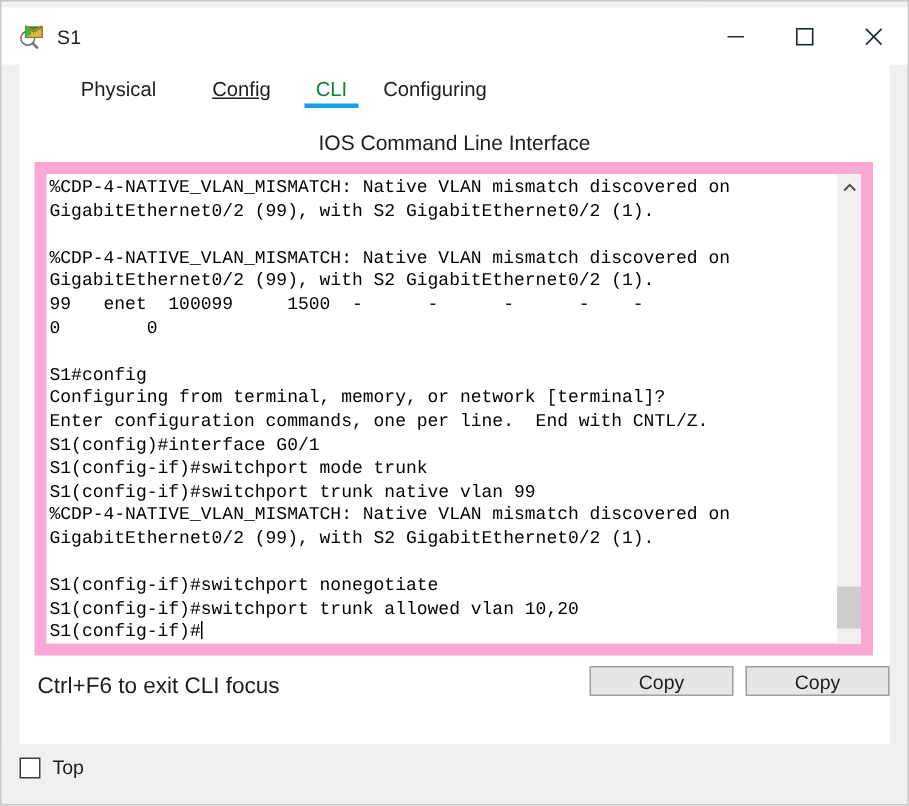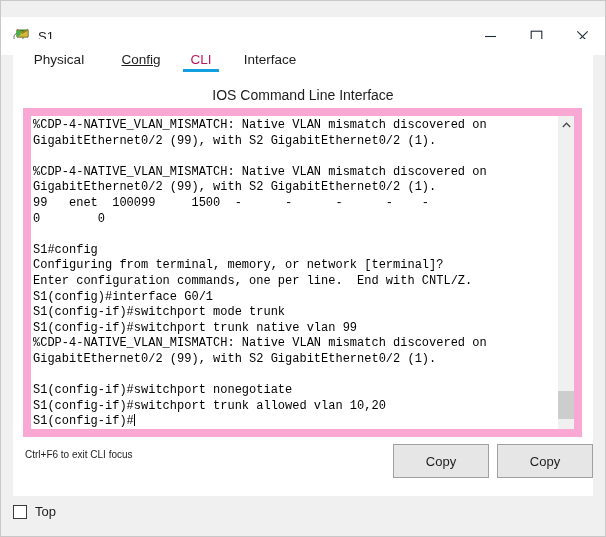--- a/index.html
+++ b/index.html
@@ -23,21 +23,21 @@
     height: 537px;
     background: #f0f0f0;
     border: 1px solid #c8c8c8;
     box-sizing: border-box;
     overflow: hidden;
   }
 
   
   .titlebar {
     position: absolute;
-    left: 0; top: 16px;
+    left: 0; top: 4px;
     width: 604px;
     height: 38px;
     background: #ffffff;
     box-sizing: border-box;
   }
   .title-left {
     position: absolute;
     left: 11px; top: 0;
     height: 38px;
     display: flex;
@@ -84,34 +84,35 @@
     box-sizing: border-box;
   }
 
   
   .tabs {
     position: absolute;
     left: 0; top: 10px;
     height: 34px;
     display: flex;
     align-items: flex-start;
+    padding-left: 20px;
   }
   .tab {
     position: relative;
     padding: 3px 0 0 0;
     margin-right: 0;
     font-size: 13.5px;
     color: #1d1d1d;
     cursor: default;
     text-align: center;
     white-space: nowrap;
   }
   .tab-physical { width: 92px; }
   .tab-config   { width: 72px; text-decoration: underline; }
-  .tab-cli      { width: 48px; color:#be185d; }
+  .tab-cli      { width: 48px; color:#15803d; }
   .tab-attr     { width: 90px; }
   .tab.active::after {
     content: "";
     position: absolute;
     left: 6px; right: 6px;
     bottom: -5px;
     height: 3px;
     background: #12a0e0;
   }
 
@@ -190,28 +191,28 @@
     bottom: 22px;
     background: #cdcdcd;
     cursor: default;
   }
 
   
   .hint {
     position: absolute;
     left: 12px;
     top: 410px;
-    font-size: 10px;
+    font-size: 15px;
     color: #1d1d1d;
   }
   .btn {
     position: absolute;
     top: 405px;
     width: 96px;
-    height: 34px;
+    height: 20px;
     background: #e6e6e6;
     border: 1px solid #a0a0a0;
     box-sizing: border-box;
     font-family: "Liberation Sans", sans-serif;
     font-size: 13px;
     color: #1d1d1d;
     cursor: default;
     padding: 0;
   }
   .btn-copy  { left: 380px; }
@@ -285,21 +286,21 @@
       </button>
     </div>
   </div>
 
   <div class="panel">
 
     <div class="tabs">
       <div class="tab tab-physical">Physical</div>
       <div class="tab tab-config">Config</div>
       <div class="tab tab-cli active">CLI</div>
-      <div class="tab tab-attr">Interface</div>
+      <div class="tab tab-attr">Configuring</div>
     </div>
 
     <div class="section-title">IOS Command Line Interface</div>
 
     <div class="terminal">
       <div class="term-text">%CDP-4-NATIVE_VLAN_MISMATCH: Native VLAN mismatch discovered on
 GigabitEthernet0/2 (99), with S2 GigabitEthernet0/2 (1).
 
 %CDP-4-NATIVE_VLAN_MISMATCH: Native VLAN mismatch discovered on
 GigabitEthernet0/2 (99), with S2 GigabitEthernet0/2 (1).

